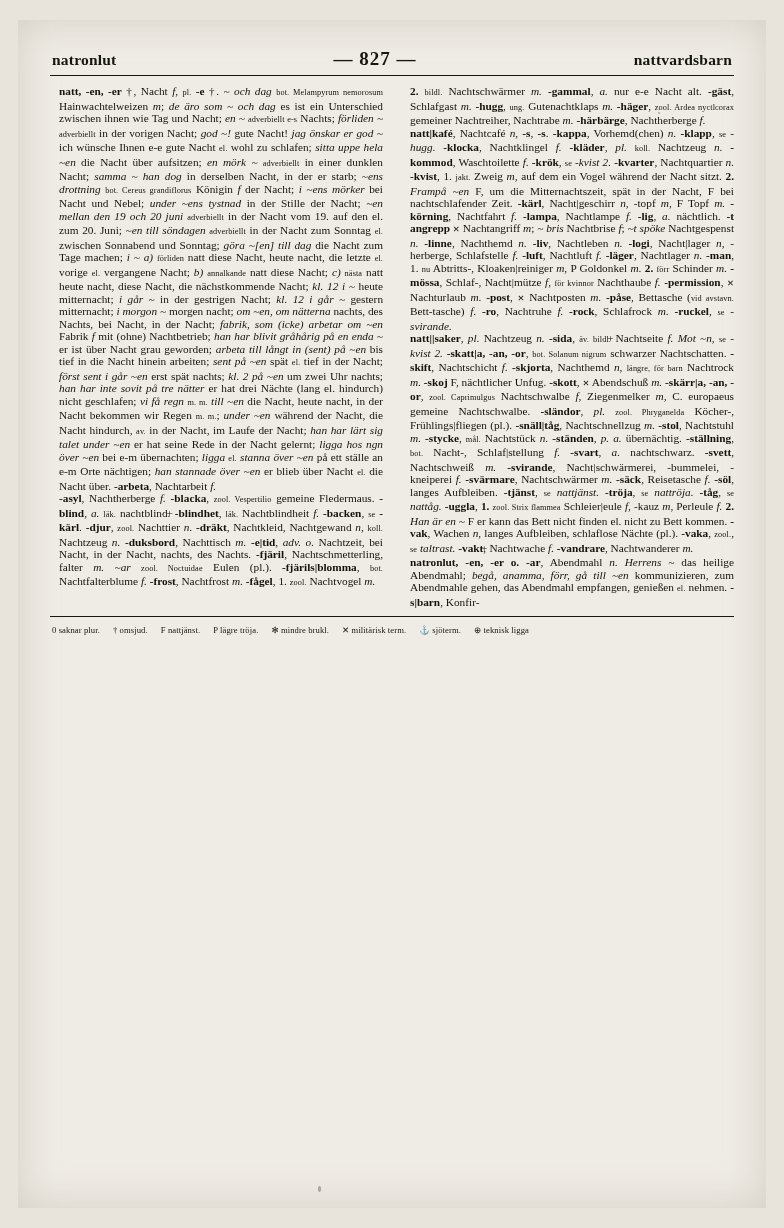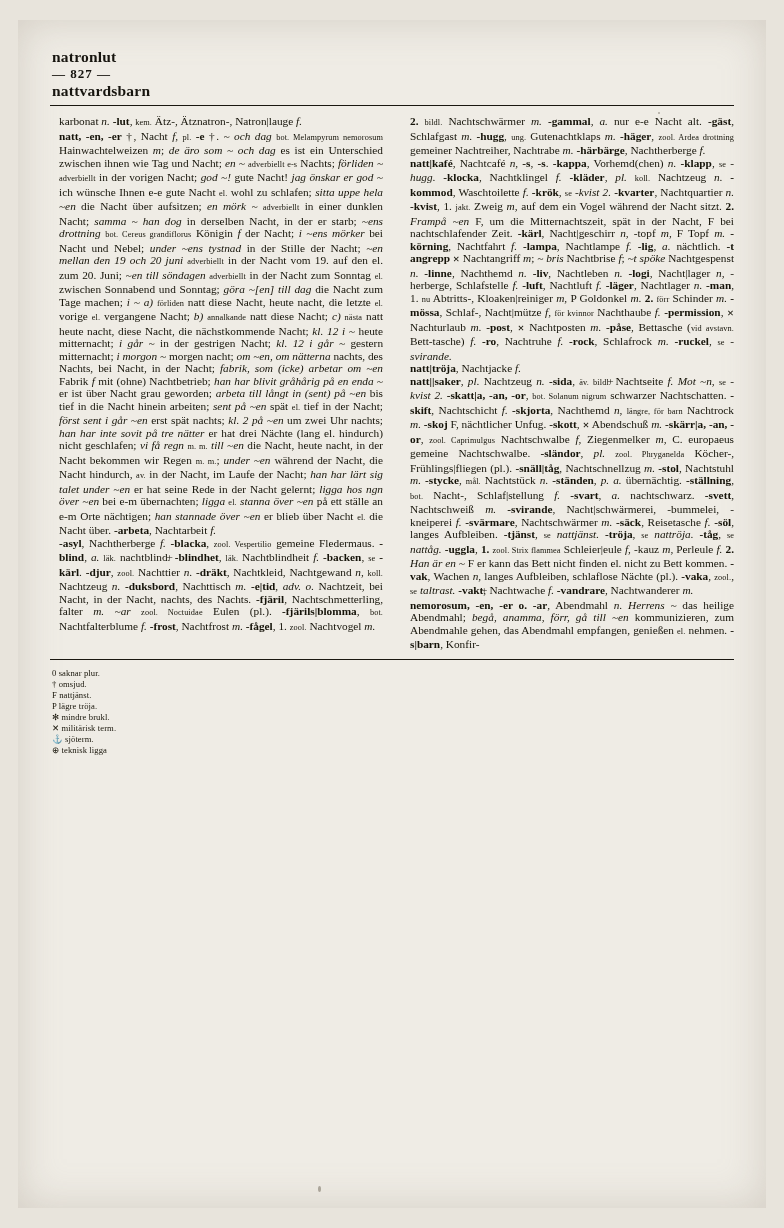--- a/index.html
+++ b/index.html
@@ -39,24 +39,23 @@
   .running-head {
     display: flex;
     justify-content: space-between;
     align-items: baseline;
     font-family: "Liberation Serif", serif;
     font-weight: bold;
     font-size: 15.5px;
     letter-spacing: 0.2px;
     color: #17150f;
     padding: 0 2px 5px 2px;
-    flex-direction: column;
   }
   .running-head .pageno {
-    font-size: 13px;
+    font-size: 19px;
     letter-spacing: 1px;
   }
   .rule {
     border-top: 1.6px solid #1a1710;
     margin: 0 0 9px 0;
   }
   .rule-bottom {
     border-top: 1.4px solid #1a1710;
     margin: 8px 0 7px 0;
   }
@@ -111,21 +110,20 @@
   .legend {
     font-size: 8.6px;
     line-height: 11px;
     letter-spacing: 0.1px;
     color: #171409;
     padding: 1px 2px 0 2px;
     display: flex;
     flex-wrap: wrap;
     gap: 0 13px;
     justify-content: flex-start;
-    flex-direction: column;
   }
   .legend span { white-space: nowrap; }
   .speck {
     position: absolute;
     background: #6e6658;
     opacity: 0.5;
     border-radius: 50%;
   }
 </style>
 </head>
@@ -137,30 +135,28 @@
 
       <div class="running-head">
         <div>natronlut</div>
         <div class="pageno">— 827 —</div>
         <div>nattvardsbarn</div>
       </div>
       <div class="rule"></div>
 
       <div class="columns">
         <div class="col left">
-          <p class="entry hang">karbonat <i>n.</i> <b>-lut</b>, <span class="sm">kem.</span> Ätz-, Ätznatron-, Natron|lauge <i>f.</i></p>
           <p class="entry hang"><b>natt, -en, -er</b> †, Nacht <i>f</i>, <span class="sm">pl.</span> <b>-e</b> †. <i>~ och dag</i> <span class="sm">bot. Melampyrum nemorosum</span> Hainwachtelweizen <i>m</i>; <i>de äro som ~ och dag</i> es ist ein Unterschied zwischen ihnen wie Tag und Nacht; <i>en ~</i> <span class="sm">adverbiellt e-s</span> Nachts; <i>förliden ~</i> <span class="sm">adverbiellt</span> in der vorigen Nacht; <i>god ~!</i> gute Nacht! <i>jag önskar er god ~</i> ich wünsche Ihnen e-e gute Nacht <span class="sm">el.</span> wohl zu schlafen; <i>sitta uppe hela ~en</i> die Nacht über aufsitzen; <i>en mörk ~</i> <span class="sm">adverbiellt</span> in einer dunklen Nacht; <i>samma ~ han dog</i> in derselben Nacht, in der er starb; <i>~ens drottning</i> <span class="sm">bot. Cereus grandiflorus</span> Königin <i>f</i> der Nacht; <i>i ~ens mörker</i> bei Nacht und Nebel; <i>under ~ens tystnad</i> in der Stille der Nacht; <i>~en mellan den 19 och 20 juni</i> <span class="sm">adverbiellt</span> in der Nacht vom 19. auf den el. zum 20. Juni; <i>~en till söndagen</i> <span class="sm">adverbiellt</span> in der Nacht zum Sonntag <span class="sm">el.</span> zwischen Sonnabend und Sonntag; <i>göra ~[en] till dag</i> die Nacht zum Tage machen; <i>i ~ a)</i> <span class="sm">förliden</span> natt diese Nacht, heute nacht, die letzte <span class="sm">el.</span> vorige <span class="sm">el.</span> vergangene Nacht; <i>b)</i> <span class="sm">annalkande</span> natt diese Nacht; <i>c)</i> <span class="sm">nästa</span> natt heute nacht, diese Nacht, die nächstkommende Nacht; <i>kl. 12 i ~</i> heute mitternacht; <i>i går ~</i> in der gestrigen Nacht; <i>kl. 12 i går ~</i> gestern mitternacht; <i>i morgon ~</i> morgen nacht; <i>om ~en, om nätterna</i> nachts, des Nachts, bei Nacht, in der Nacht; <i>fabrik, som (icke) arbetar om ~en</i> Fabrik <i>f</i> mit (ohne) Nachtbetrieb; <i>han har blivit gråhårig på en enda ~</i> er ist über Nacht grau geworden; <i>arbeta till långt in (sent) på ~en</i> bis tief in die Nacht hinein arbeiten; <i>sent på ~en</i> spät <span class="sm">el.</span> tief in der Nacht; <i>först sent i går ~en</i> erst spät nachts; <i>kl. 2 på ~en</i> um zwei Uhr nachts; <i>han har inte sovit på tre nätter</i> er hat drei Nächte (lang el. hindurch) nicht geschlafen; <i>vi få regn</i> <span class="sm">m. m.</span> <i>till ~en</i> die Nacht, heute nacht, in der Nacht bekommen wir Regen <span class="sm">m. m.</span>; <i>under ~en</i> während der Nacht, die Nacht hindurch, <span class="sm">av.</span> in der Nacht, im Laufe der Nacht; <i>han har lärt sig talet under ~en</i> er hat seine Rede in der Nacht gelernt; <i>ligga hos ngn över ~en</i> bei e-m übernachten; <i>ligga</i> <span class="sm">el.</span> <i>stanna över ~en</i> på ett ställe an e-m Orte nächtigen; <i>han stannade över ~en</i> er blieb über Nacht <span class="sm">el.</span> die Nacht über. <b>-arbeta</b>, Nachtarbeit <i>f.</i></p>
           <p class="entry hang"><b>-asyl</b>, Nachtherberge <i>f.</i> <b>-blacka</b>, <span class="sm">zool. Vespertilio</span> gemeine Fledermaus. <b>-blind</b>, <i>a.</i> <span class="sm">läk.</span> nachtblind. <span class="plus">+</span><b>-blindhet</b>, <span class="sm">läk.</span> Nachtblindheit <i>f.</i> <b>-backen</b>, <span class="sm">se</span> <b>-kärl</b>. <b>-djur</b>, <span class="sm">zool.</span> Nachttier <i>n.</i> <b>-dräkt</b>, Nachtkleid, Nachtgewand <i>n</i>, <span class="sm">koll.</span> Nachtzeug <i>n.</i> <b>-duksbord</b>, Nachttisch <i>m.</i> <b>-e|tid</b>, <i>adv. o.</i> Nachtzeit, bei Nacht, in der Nacht, nachts, des Nachts. <b>-fjäril</b>, Nachtschmetterling, falter <i>m.</i> <i>~ar</i> <span class="sm">zool. Noctuidae</span> Eulen (pl.). <b>-fjärils|blomma</b>, <span class="sm">bot.</span> Nachtfalterblume <i>f.</i> <b>-frost</b>, Nachtfrost <i>m.</i> <b>-fågel</b>, 1. <span class="sm">zool.</span> Nachtvogel <i>m.</i></p>
         </div>
         <div class="col right">
-          <p class="entry hang"><b>2.</b> <span class="sm">bildl.</span> Nachtschwärmer <i>m.</i> <b>-gammal</b>, <i>a.</i> nur e-e Nacht alt. <b>-gäst</b>, Schlafgast <i>m.</i> <b>-hugg</b>, <span class="sm">ung.</span> Gutenachtklaps <i>m.</i> <b>-häger</b>, <span class="sm">zool. Ardea drottning</span> gemeiner Nachtreiher, Nachtrabe <i>m.</i> <b>-härbärge</b>, Nachtherberge <i>f.</i></p>
+          <p class="entry hang"><b>2.</b> <span class="sm">bildl.</span> Nachtschwärmer <i>m.</i> <b>-gammal</b>, <i>a.</i> nur e-e Nacht alt. <b>-gäst</b>, Schlafgast <i>m.</i> <b>-hugg</b>, <span class="sm">ung.</span> Gutenachtklaps <i>m.</i> <b>-häger</b>, <span class="sm">zool. Ardea nyctlcorax</span> gemeiner Nachtreiher, Nachtrabe <i>m.</i> <b>-härbärge</b>, Nachtherberge <i>f.</i></p>
           <p class="entry hang"><b>natt|kafé</b>, Nachtcafé <i>n</i>, <b>-s</b>, <b>-s</b>. <b>-kappa</b>, Vorhemd(chen) <i>n.</i> <b>-klapp</b>, <span class="sm">se</span> <i>-hugg</i>. <b>-klocka</b>, Nachtklingel <i>f.</i> <b>-kläder</b>, <i>pl.</i> <span class="sm">koll.</span> Nachtzeug <i>n.</i> <b>-kommod</b>, Waschtoilette <i>f.</i> <b>-krök</b>, <span class="sm">se</span> <i>-kvist 2.</i> <b>-kvarter</b>, Nachtquartier <i>n.</i> <b>-kvist</b>, 1. <span class="sm">jakt.</span> Zweig <i>m</i>, auf dem ein Vogel während der Nacht sitzt. <b>2.</b> <i>Frampå ~en</i> F, um die Mitternachtszeit, spät in der Nacht, F bei nachtschlafender Zeit. <b>-kärl</b>, Nacht|geschirr <i>n</i>, -topf <i>m</i>, F Topf <i>m.</i> <b>-körning</b>, Nachtfahrt <i>f.</i> <b>-lampa</b>, Nachtlampe <i>f.</i> <b>-lig</b>, <i>a.</i> nächtlich. <b>-t angrepp</b> <span class="sm">✕</span> Nachtangriff <i>m</i>; <i>~ bris</i> Nachtbrise <i>f</i>; <i>~t spöke</i> Nachtgespenst <i>n.</i> <b>-linne</b>, Nachthemd <i>n.</i> <b>-liv</b>, Nachtleben <i>n.</i> <b>-logi</b>, Nacht|lager <i>n</i>, -herberge, Schlafstelle <i>f.</i> <b>-luft</b>, Nachtluft <i>f.</i> <b>-läger</b>, Nachtlager <i>n.</i> <b>-man</b>, 1. <span class="sm">nu</span> Abtritts-, Kloaken|reiniger <i>m</i>, P Goldonkel <i>m.</i> <b>2.</b> <span class="sm">förr</span> Schinder <i>m.</i> <b>-mössa</b>, Schlaf-, Nacht|mütze <i>f</i>, <span class="sm">för kvinnor</span> Nachthaube <i>f.</i> <b>-permission</b>, <span class="sm">✕</span> Nachturlaub <i>m.</i> <b>-post</b>, <span class="sm">✕</span> Nachtposten <i>m.</i> <b>-påse</b>, Bettasche (<span class="sm">vid avstavn.</span> Bett-tasche) <i>f.</i> <b>-ro</b>, Nachtruhe <i>f.</i> <b>-rock</b>, Schlafrock <i>m.</i> <b>-ruckel</b>, <span class="sm">se</span> <i>-svirande.</i></p>
-          <p class="entry hang"><b>natt|tröja</b>, Nachtjacke <i>f.</i></p>
           <p class="entry hang"><b>natt||saker</b>, <i>pl.</i> Nachtzeug <i>n.</i> <b>-sida</b>, <span class="sm">äv.</span> <span class="sm">bildl.</span> <span class="plus">+</span>Nachtseite <i>f.</i> <i>Mot ~n</i>, <span class="sm">se</span> <i>-kvist 2.</i> <b>-skatt|a, -an, -or</b>, <span class="sm">bot. Solanum nigrum</span> schwarzer Nachtschatten. <b>-skift</b>, Nachtschicht <i>f.</i> <b>-skjorta</b>, Nachthemd <i>n</i>, <span class="sm">längre, för barn</span> Nachtrock <i>m.</i> <b>-skoj</b> F, nächtlicher Unfug. <b>-skott</b>, <span class="sm">✕</span> Abendschuß <i>m.</i> <b>-skärr|a, -an, -or</b>, <span class="sm">zool. Caprimulgus</span> Nachtschwalbe <i>f</i>, Ziegenmelker <i>m</i>, C. europaeus gemeine Nachtschwalbe. <b>-sländor</b>, <i>pl.</i> <span class="sm">zool. Phryganelda</span> Köcher-, Frühlings|fliegen (pl.). <b>-snäll|tåg</b>, Nachtschnellzug <i>m.</i> <b>-stol</b>, Nachtstuhl <i>m.</i> <b>-stycke</b>, <span class="sm">mål.</span> Nachtstück <i>n.</i> <b>-ständen</b>, <i>p. a.</i> übernächtig. <b>-ställning</b>, <span class="sm">bot.</span> Nacht-, Schlaf|stellung <i>f.</i> <b>-svart</b>, <i>a.</i> nachtschwarz. <b>-svett</b>, Nachtschweiß <i>m.</i> <b>-svirande</b>, Nacht|schwärmerei, -bummelei, -kneiperei <i>f.</i> <b>-svärmare</b>, Nachtschwärmer <i>m.</i> <b>-säck</b>, Reisetasche <i>f.</i> <b>-söl</b>, langes Aufbleiben. <b>-tjänst</b>, <span class="sm">se</span> <i>nattjänst.</i> <b>-tröja</b>, <span class="sm">se</span> <i>nattröja.</i> <b>-tåg</b>, <span class="sm">se</span> <i>nattåg.</i> <b>-uggla</b>, <b>1.</b> <span class="sm">zool. Strix flammea</span> Schleier|eule <i>f</i>, -kauz <i>m</i>, Perleule <i>f.</i> <b>2.</b> <i>Han är en ~</i> F er kann das Bett nicht finden el. nicht zu Bett kommen. <b>-vak</b>, Wachen <i>n</i>, langes Aufbleiben, schlaflose Nächte (pl.). <b>-vaka</b>, <span class="sm">zool.</span>, <span class="sm">se</span> <i>taltrast.</i> <b>-vakt</b>, <span class="plus">+</span>Nachtwache <i>f.</i> <b>-vandrare</b>, Nachtwanderer <i>m.</i></p>
-          <p class="entry hang"><b>nemorosum, -en, -er o. -ar</b>, Abendmahl <i>n.</i> <i>Herrens ~</i> das heilige Abendmahl; <i>begå, anamma, förr, gå till ~en</i> kommunizieren, zum Abendmahle gehen, das Abendmahl empfangen, genießen <span class="sm">el.</span> nehmen. <b>-s|barn</b>, Konfir-</p>
+          <p class="entry hang"><b>natronlut, -en, -er o. -ar</b>, Abendmahl <i>n.</i> <i>Herrens ~</i> das heilige Abendmahl; <i>begå, anamma, förr, gå till ~en</i> kommunizieren, zum Abendmahle gehen, das Abendmahl empfangen, genießen <span class="sm">el.</span> nehmen. <b>-s|barn</b>, Konfir-</p>
         </div>
       </div>
 
       <div class="rule-bottom"></div>
       <div class="legend">
         <span>0 saknar plur.</span>
         <span>† omsjud.</span>
         <span>F nattjänst.</span>
         <span>P lägre tröja.</span>
         <span>✻ mindre brukl.</span>

